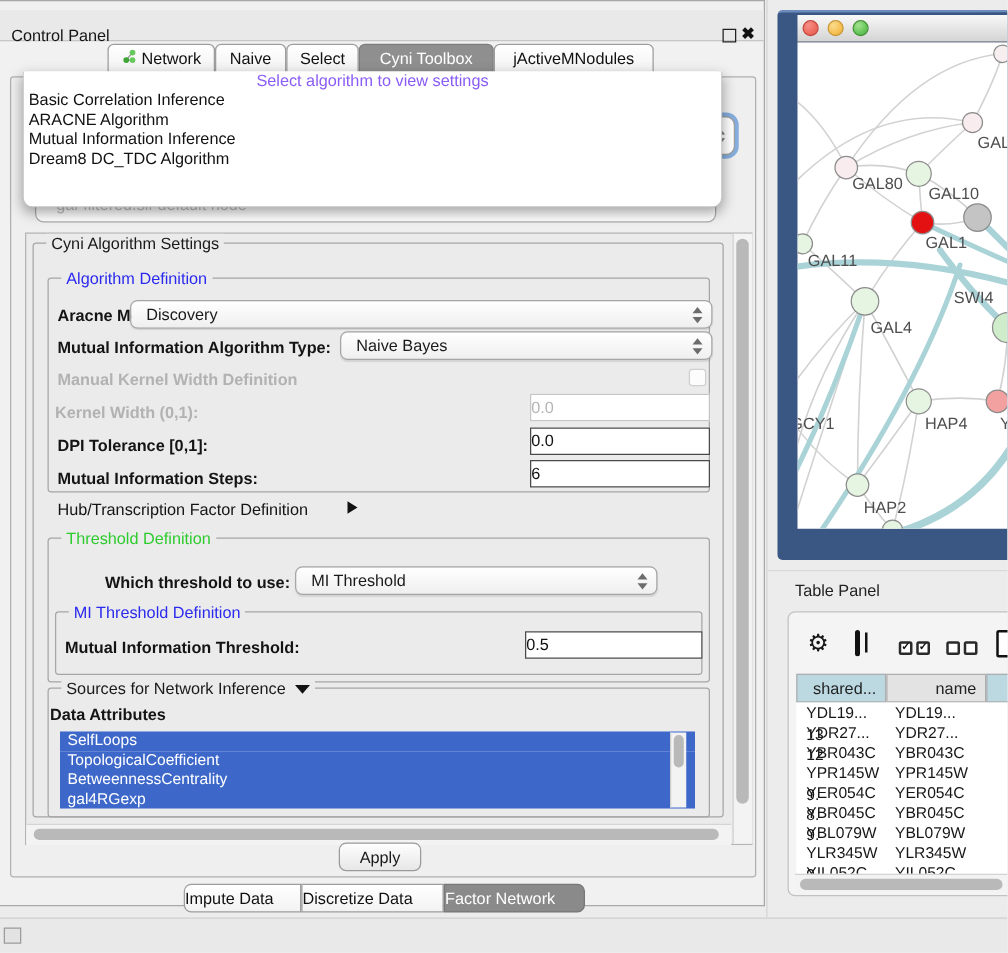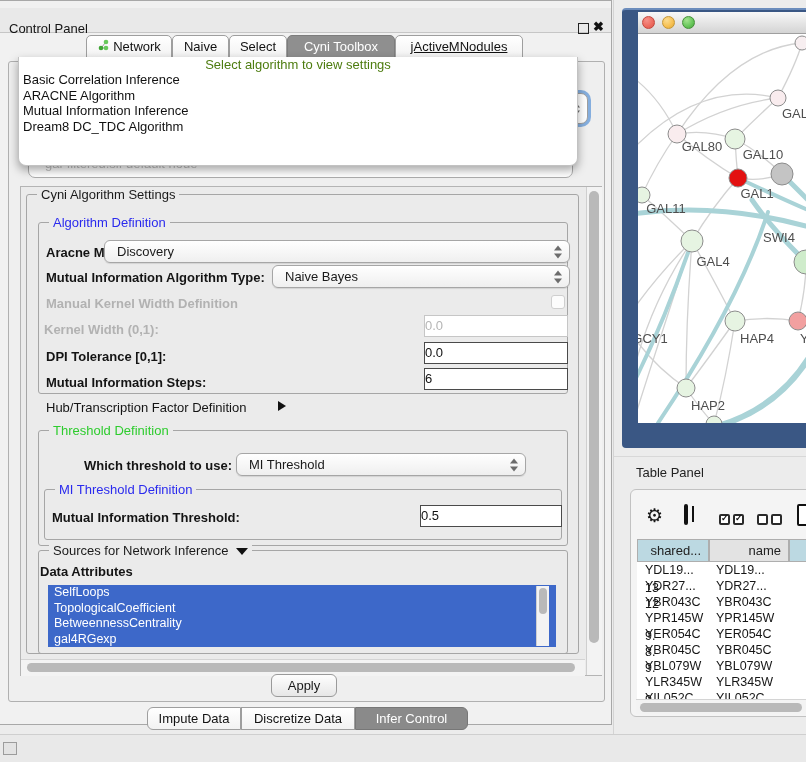--- a/index.html
+++ b/index.html
@@ -14,21 +14,21 @@
   .cp-title{left:9px;top:13px;font-size:13px;color:#141414}
   .win-restore{left:578px;top:15px;width:9px;height:9px;border:1.5px solid #222}
   .win-close{left:593px;top:11px;font-size:13px;font-weight:bold;color:#111}
   
   .tab{top:35px;height:24px;background:linear-gradient(#ffffff,#f2f2f2);
        border:1px solid #9e9e9e;border-radius:5px 5px 0 0;box-sizing:border-box;
        font-size:13px;text-align:center;line-height:22px;color:#111;
        display:flex;align-items:center;justify-content:center;gap:4px}
   .tab.sel{background:#8f8f8f;color:#fff;border-color:#7d7d7d}
   .btab{top:707px;height:23px;background:linear-gradient(#ffffff,#f2f2f2);
-        border:1px solid #9e9e9e;box-sizing:border-box;font-size:13px;text-align:center;
+        border:1px solid #9e9e9e;box-sizing:border-box;font-size:13px;text-align:left;
         line-height:21px;color:#111}
   .btab.first{border-radius:6px 0 0 6px}
   .btab.last{border-radius:0 6px 6px 0}
   .btab.sel{background:#8a8a8a;color:#fff;border-color:#777}
   
   .content-panel{left:8px;top:61px;width:595px;height:639px;background:#efefef;
                  border:1px solid #b0b0b0;border-radius:3px}
   
   .viewport{left:20px;top:186px;width:582px;height:490px;background:#ebebeb;border:1px solid #b4b4b4;box-sizing:border-box}
   .groupbox{border:1px solid #a6a6a6;border-radius:3px}
@@ -52,21 +52,21 @@
   .tri-d{width:0;height:0;border-left:6px solid transparent;border-right:6px solid transparent;border-top:7px solid #111;display:inline-block}
   .listbox{background:#fff;overflow:hidden}
   .listitem{height:15.5px;background:#3d68c9;color:#fff;font-size:12.5px;line-height:15.5px;padding-left:6px}
   .vsb-track{background:#f3f3f3;border-left:1px solid #cfcfcf}
   .sb-thumb{background:#b9b9b9;border-radius:5px}
   .apply-btn{width:66px;height:23px;border:1px solid #9a9a9a;border-radius:6px;
              background:linear-gradient(#fefefe,#e7e7e7);font-size:13px;text-align:center;line-height:21px;box-sizing:border-box}
   
   .popup{left:18px;top:57px;width:560px;height:109px;background:#fff;border:1px solid #c2c2c2;
          border-top:none;border-radius:0 0 8px 8px;box-shadow:0 4px 10px rgba(0,0,0,.35);z-index:50;box-sizing:border-box}
-  .popup-hint{height:15px;line-height:15px;text-align:center;color:#4d7c0f;font-size:13px}
+  .popup-hint{height:15px;line-height:15px;text-align:center;color:#8b5cf6;font-size:13px}
   .popup-item{height:15.5px;line-height:15.5px;padding-left:4px;font-size:13px;color:#111;white-space:nowrap}
   .bg-combo{left:28px;top:150px;width:545px;height:28px;background:#fff;border:1px solid #acacac;
             border-radius:7px;z-index:5;font-size:13px;color:#c0c0c0;line-height:26px;padding-left:16px;box-sizing:border-box}
   .ring-combo{left:500px;top:93px;width:88px;height:31px;background:#fff;border:1px solid #9f9f9f;
               border-radius:7px;box-shadow:0 0 0 3px #85aede;z-index:5;box-sizing:border-box}
   
   .net-window{left:622px;top:8px;width:184px;height:440px;background:#3a5784;border-top:2px solid #6b8cbc;
               border-radius:4px 0 0 4px;box-sizing:border-box}
   .net-titlebar{left:638px;top:12px;width:168px;height:22px;background:linear-gradient(#f8f8f8,#d4d4d4);
                 border-bottom:1px solid #9f9f9f;box-sizing:border-box}
@@ -120,21 +120,21 @@
     </div>
     <div class="abs tab" style="left: 172px; width: 57px;">
       <span>Naive</span>
     </div>
     <div class="abs tab" style="left: 229px; width: 58px;">
       <span>Select</span>
     </div>
     <div class="abs tab sel" style="left: 287px; width: 108px;">
       <span>Cyni Toolbox</span>
     </div>
-    <div class="abs tab" style="left: 395px; width: 128px; text-decoration: underline;">
+    <div class="abs tab" style="left: 395px; width: 128px;">
       <span>jActiveMNodules</span>
     </div>
   </div>
 
 
 <div class="abs content-panel"></div>
 
 
 <div class="abs ring-combo">
   <span class="step">
@@ -240,21 +240,21 @@
   <div class="sb-thumb" style="position:absolute;left:6px;top:3px;width:548px;height:9px"></div>
 </div>
 
 
 <div class="abs apply-btn" style="left:271px;top:674px">Apply</div>
 
 
 <div id="bottom-tabs">
     <div class="abs btab first" style="left: 147px; width: 94px;">Impute Data</div>
     <div class="abs btab" style="left: 241px; width: 114px;">Discretize Data</div>
-    <div class="abs btab last sel" style="left: 355px; width: 113px;">Infer Control</div>
+    <div class="abs btab last sel" style="left: 355px; width: 113px;">Factor Network</div>
   </div>
 
 
 <div class="abs divider-v" style="left:613px;top:0;height:734px"></div>
 
 
 <div class="abs net-window"></div>
 <div class="abs net-titlebar">
   <span class="tl" style="left:4px;background:radial-gradient(circle at 35% 30%,#f59189,#ed6a5e 60%,#d3594e);border:1px solid #c4473d"></span>
   <span class="tl" style="left:24px;background:radial-gradient(circle at 35% 30%,#fbdc90,#f6bf50 60%,#d8a73e);border:1px solid #c69735"></span>

